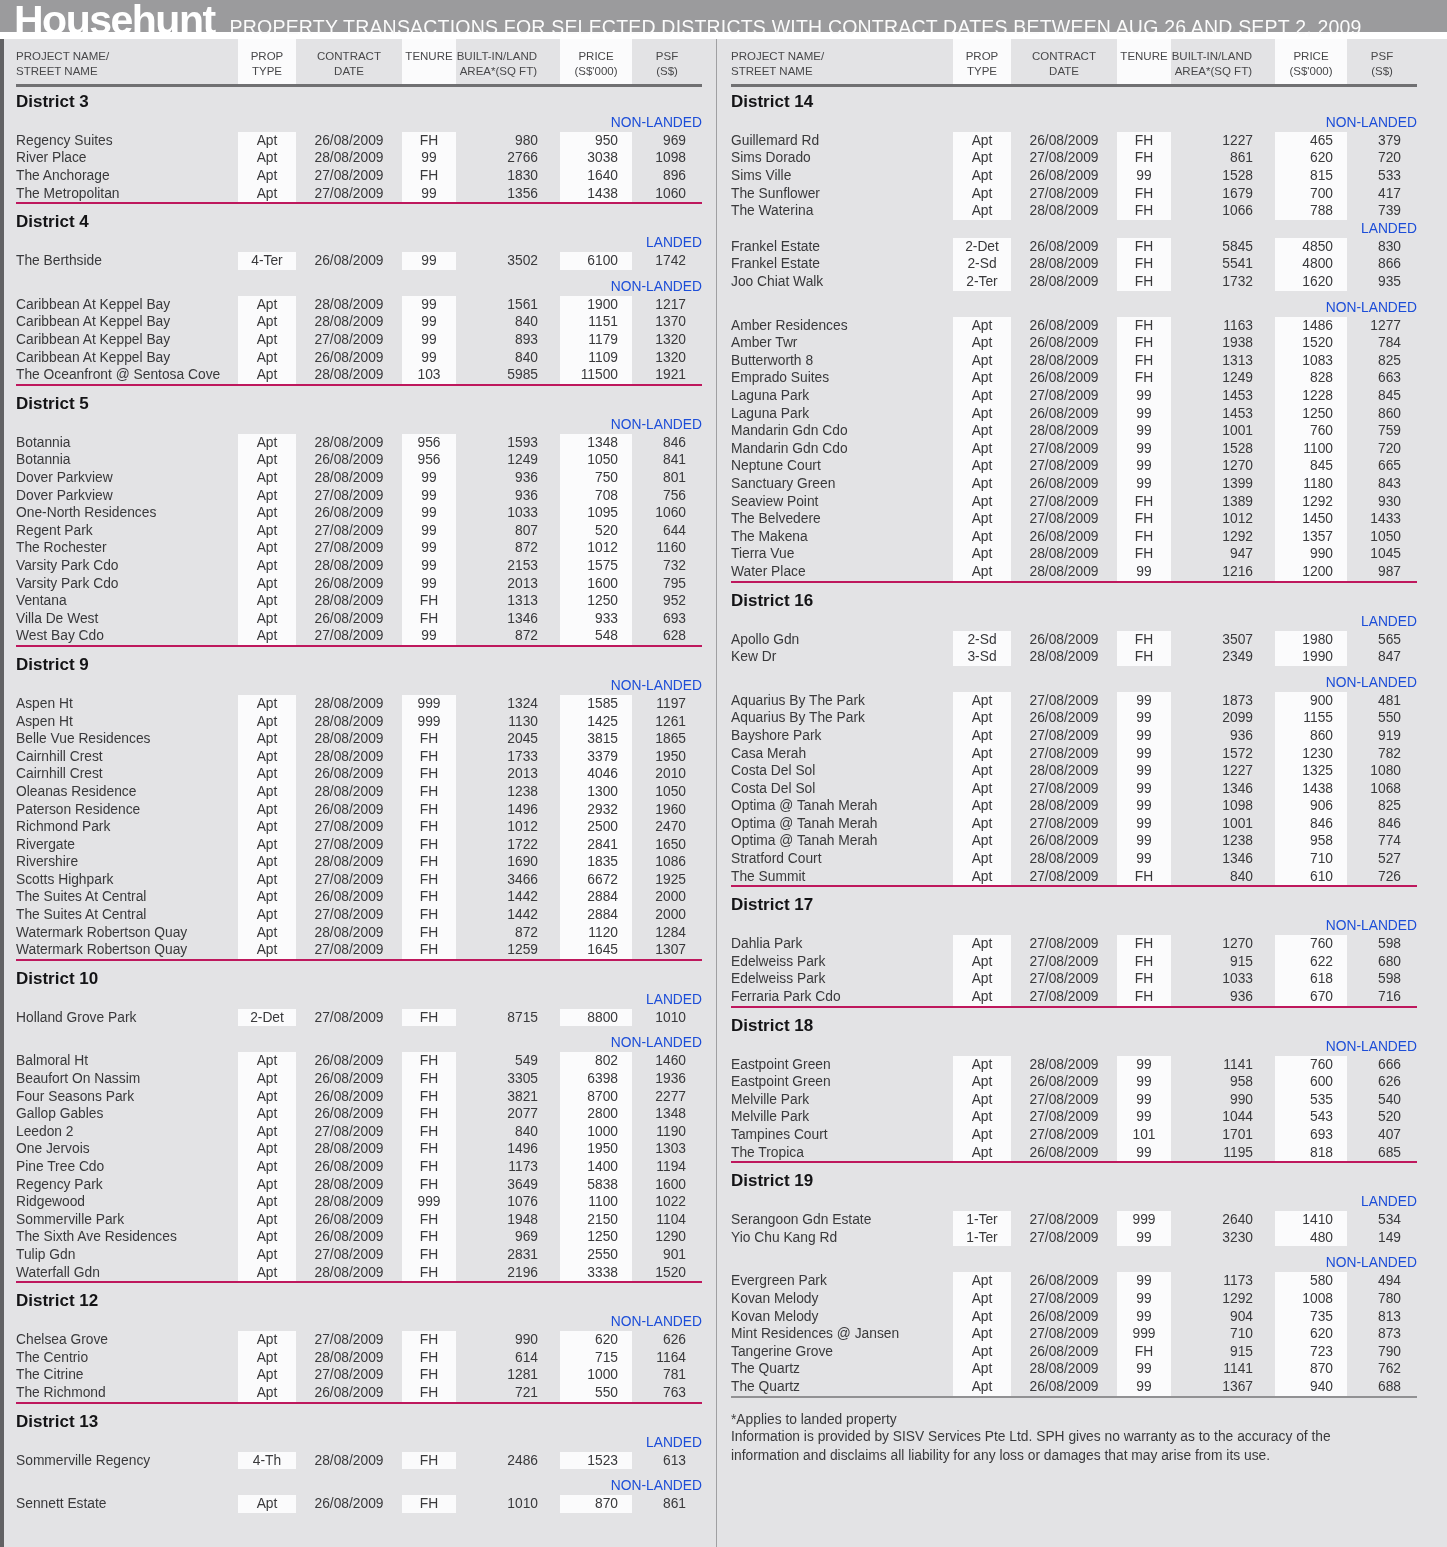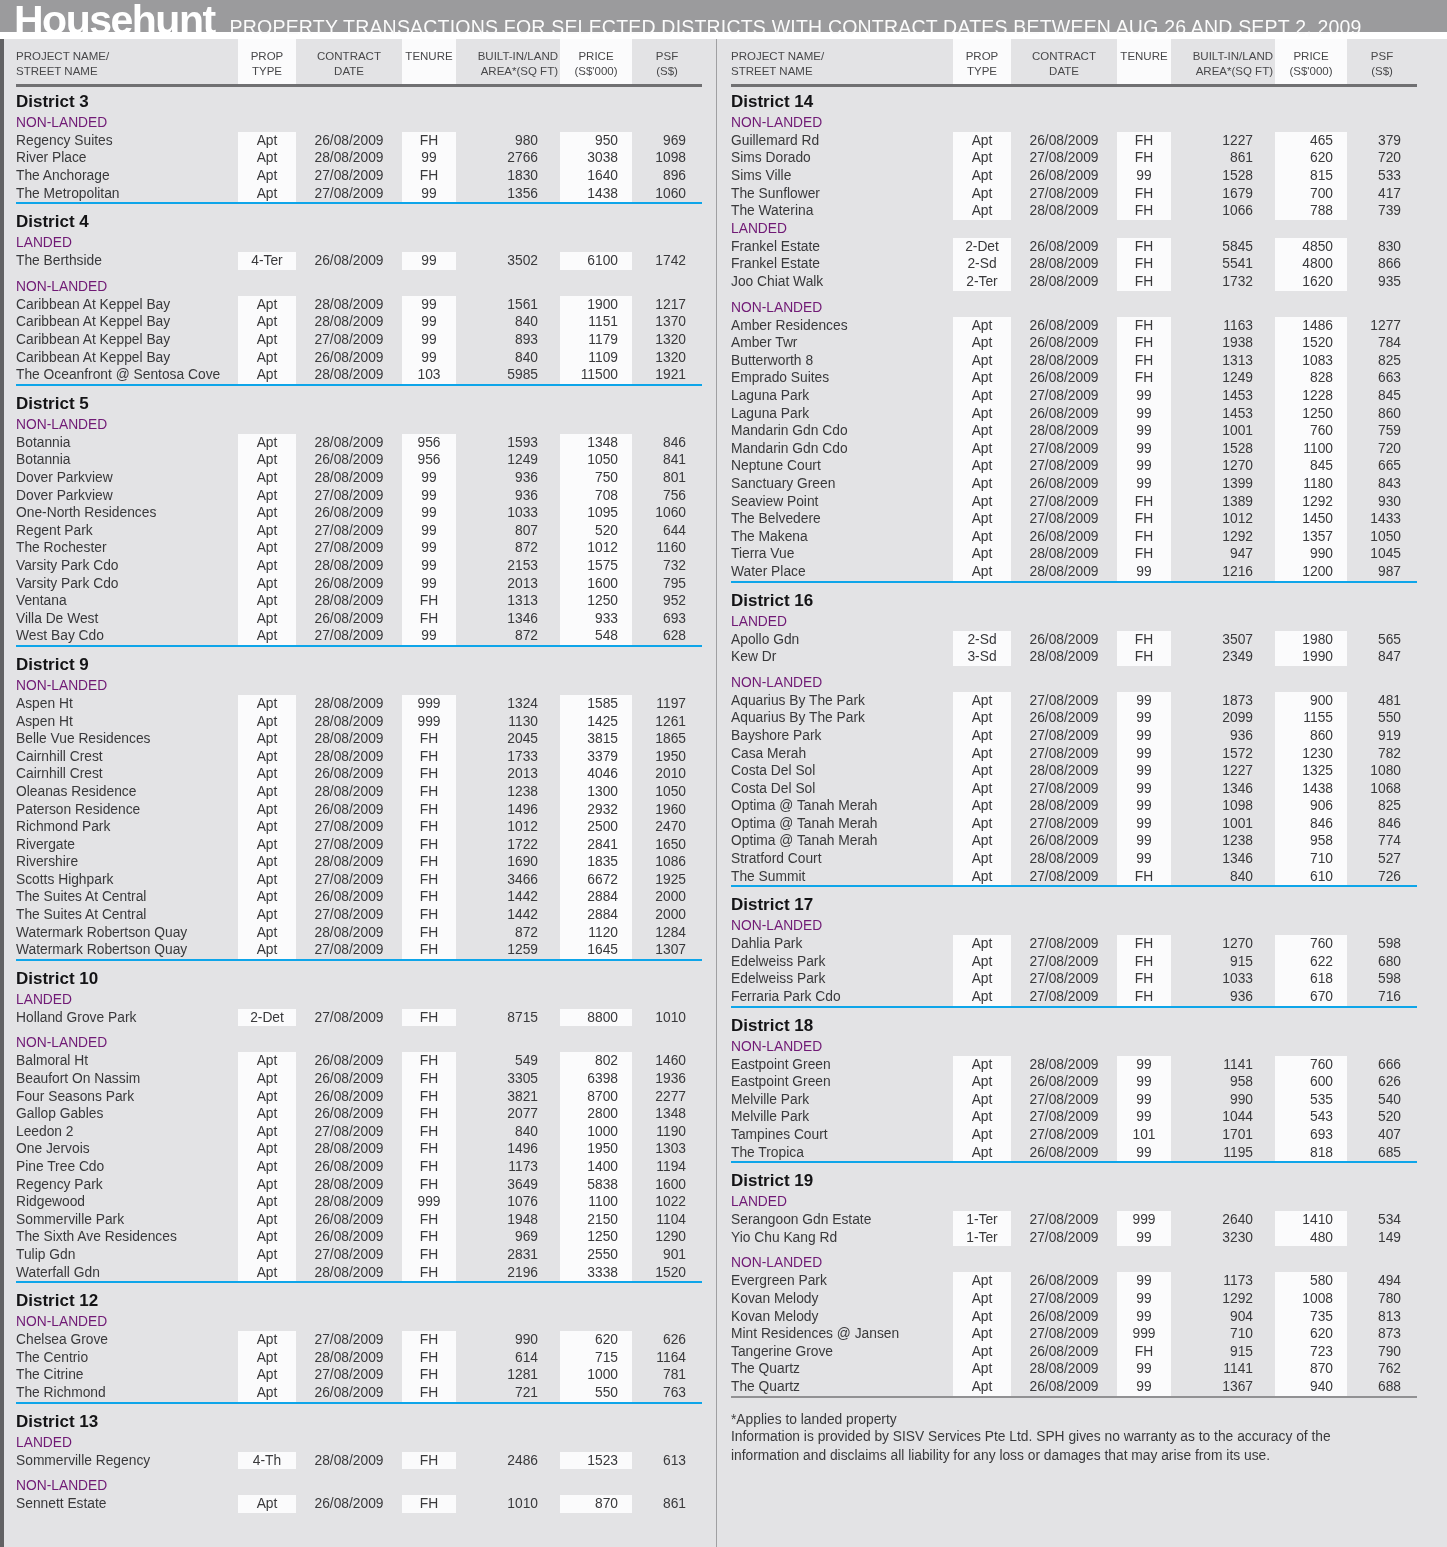--- a/index.html
+++ b/index.html
@@ -26,33 +26,33 @@
   .col-contract-date{width:106px;}
   .col-tenure{width:54px;}
   .col-built-in-land-area{width:104px;}
   .col-price{width:72px;}
   .col-psf{width:70px;}
   thead th{font-size:11.5px;font-weight:400;color:#48484a;vertical-align:top;
            padding:10px 0 5px;border-bottom:3px solid #707072;line-height:1.3;}
   thead th span{display:block;}
   .th-project-name{text-align:left;}
   .th-prop-type,.th-contract-date,.th-tenure,.th-price,.th-psf{text-align:center;}
-  .th-built-in-land-area{text-align:right;padding-right:2px;}
+  .th-built-in-land-area{text-align:right;padding-right:23px;}
   td{font-size:13.8px;color:#39393b;line-height:17.6px;white-space:nowrap;overflow:hidden;padding:0;}
   .cell-project-name{text-align:left;}
   .cell-prop-type{text-align:center;}
   .cell-contract-date{text-align:center;}
   .cell-tenure{text-align:center;}
   .cell-built-in-land-area{text-align:right;padding-right:22px;}
   .cell-price{text-align:right;padding-right:14px;}
   .cell-psf{text-align:right;padding-right:16px;}
   td.district-title{font-size:17px;font-weight:700;color:#141416;padding:8px 0 2px;line-height:20px;}
-  tbody.district td.district-title{border-top:2px solid #0ea5e9;}
+  tbody.district td.district-title{border-top:2px solid #be185d;}
   tbody.district.first td.district-title{border-top:none;padding-top:5px;}
-  td.group-label{font-size:13.8px;color:#701a75;line-height:18px;}
+  td.group-label{font-size:13.8px;color:#1d4ed8;line-height:18px;text-align:right;}
   tr.gap td{padding-top:8px;}
   .half-right table.proptable{border-bottom:2px solid #919193;}
   
   .footnote{margin-top:14px;font-size:13.8px;color:#3a3a3c;}
   .disclaimer{font-size:13.8px;color:#3a3a3c;line-height:1.42;max-width:650px;}
 </style>
 </head>
 <body>
 
 <div class="page">

